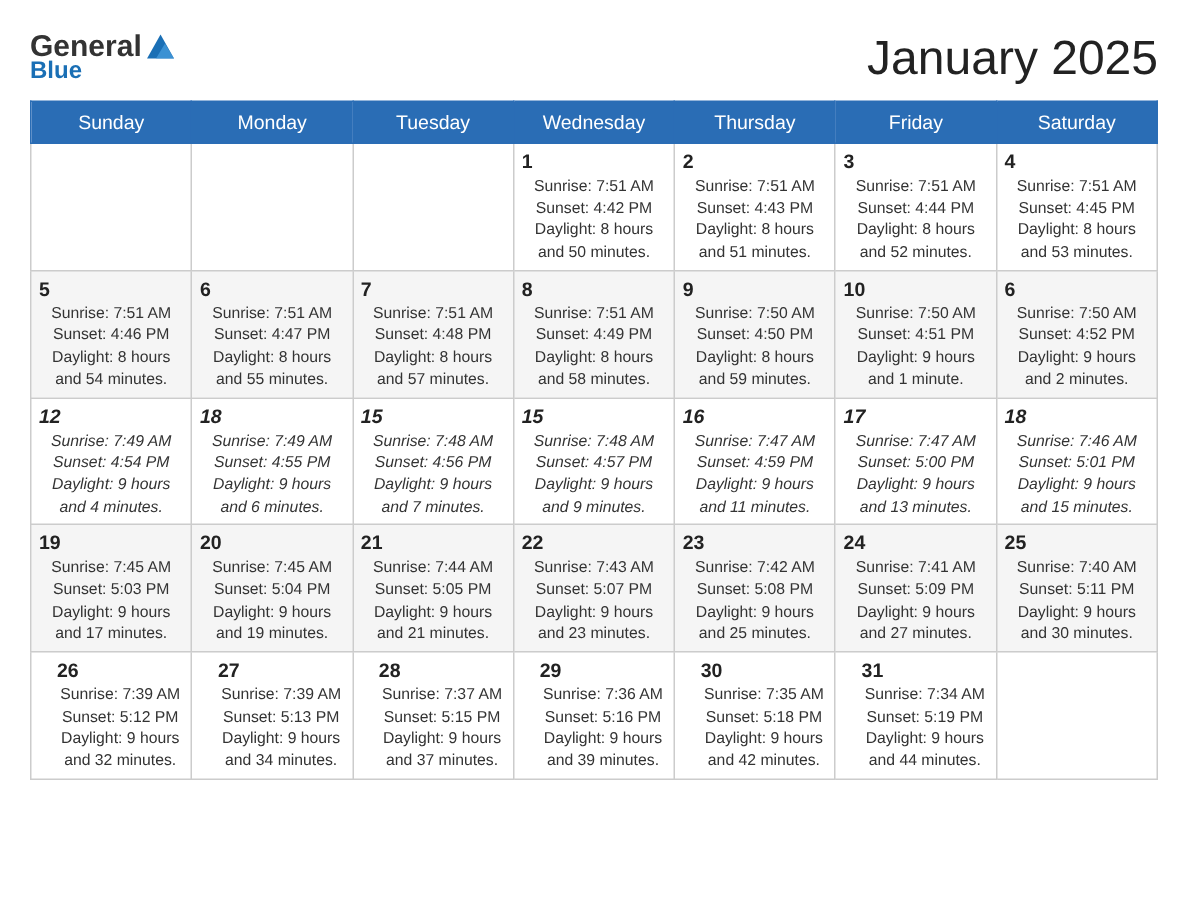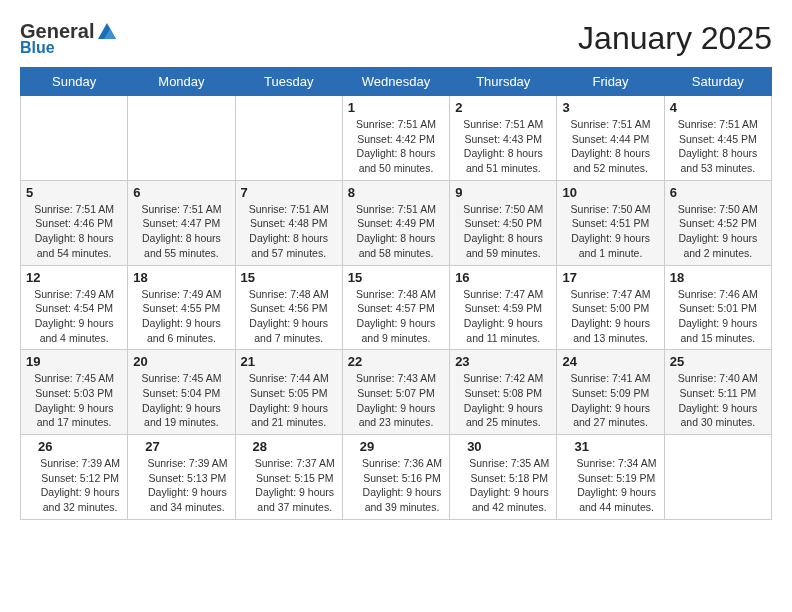--- a/index.html
+++ b/index.html
@@ -75,21 +75,21 @@
       color: #333;
       line-height: 1.4;
       text-align: center;
     }
     .empty-cell {
       background: #f9f9f9;
     }
     
     .row-1 td { background: #fff; }
     .row-2 td { background: #f0f0f0; }
-    .row-3 td { background: #fff; }
+    .row-3 td { background: #fff; font-style: italic; }
     .row-4 td { background: #f0f0f0; }
     .row-5 td { background: #fff; padding-left: 17px; }
   </style>
 </head>
 <body>
 
 <div class="header">
   <div class="logo">
     <div style="display:flex;align-items:flex-end;gap:2px;">
       <span style="font-size:20px;font-weight:bold;color:#333;">General</span>

